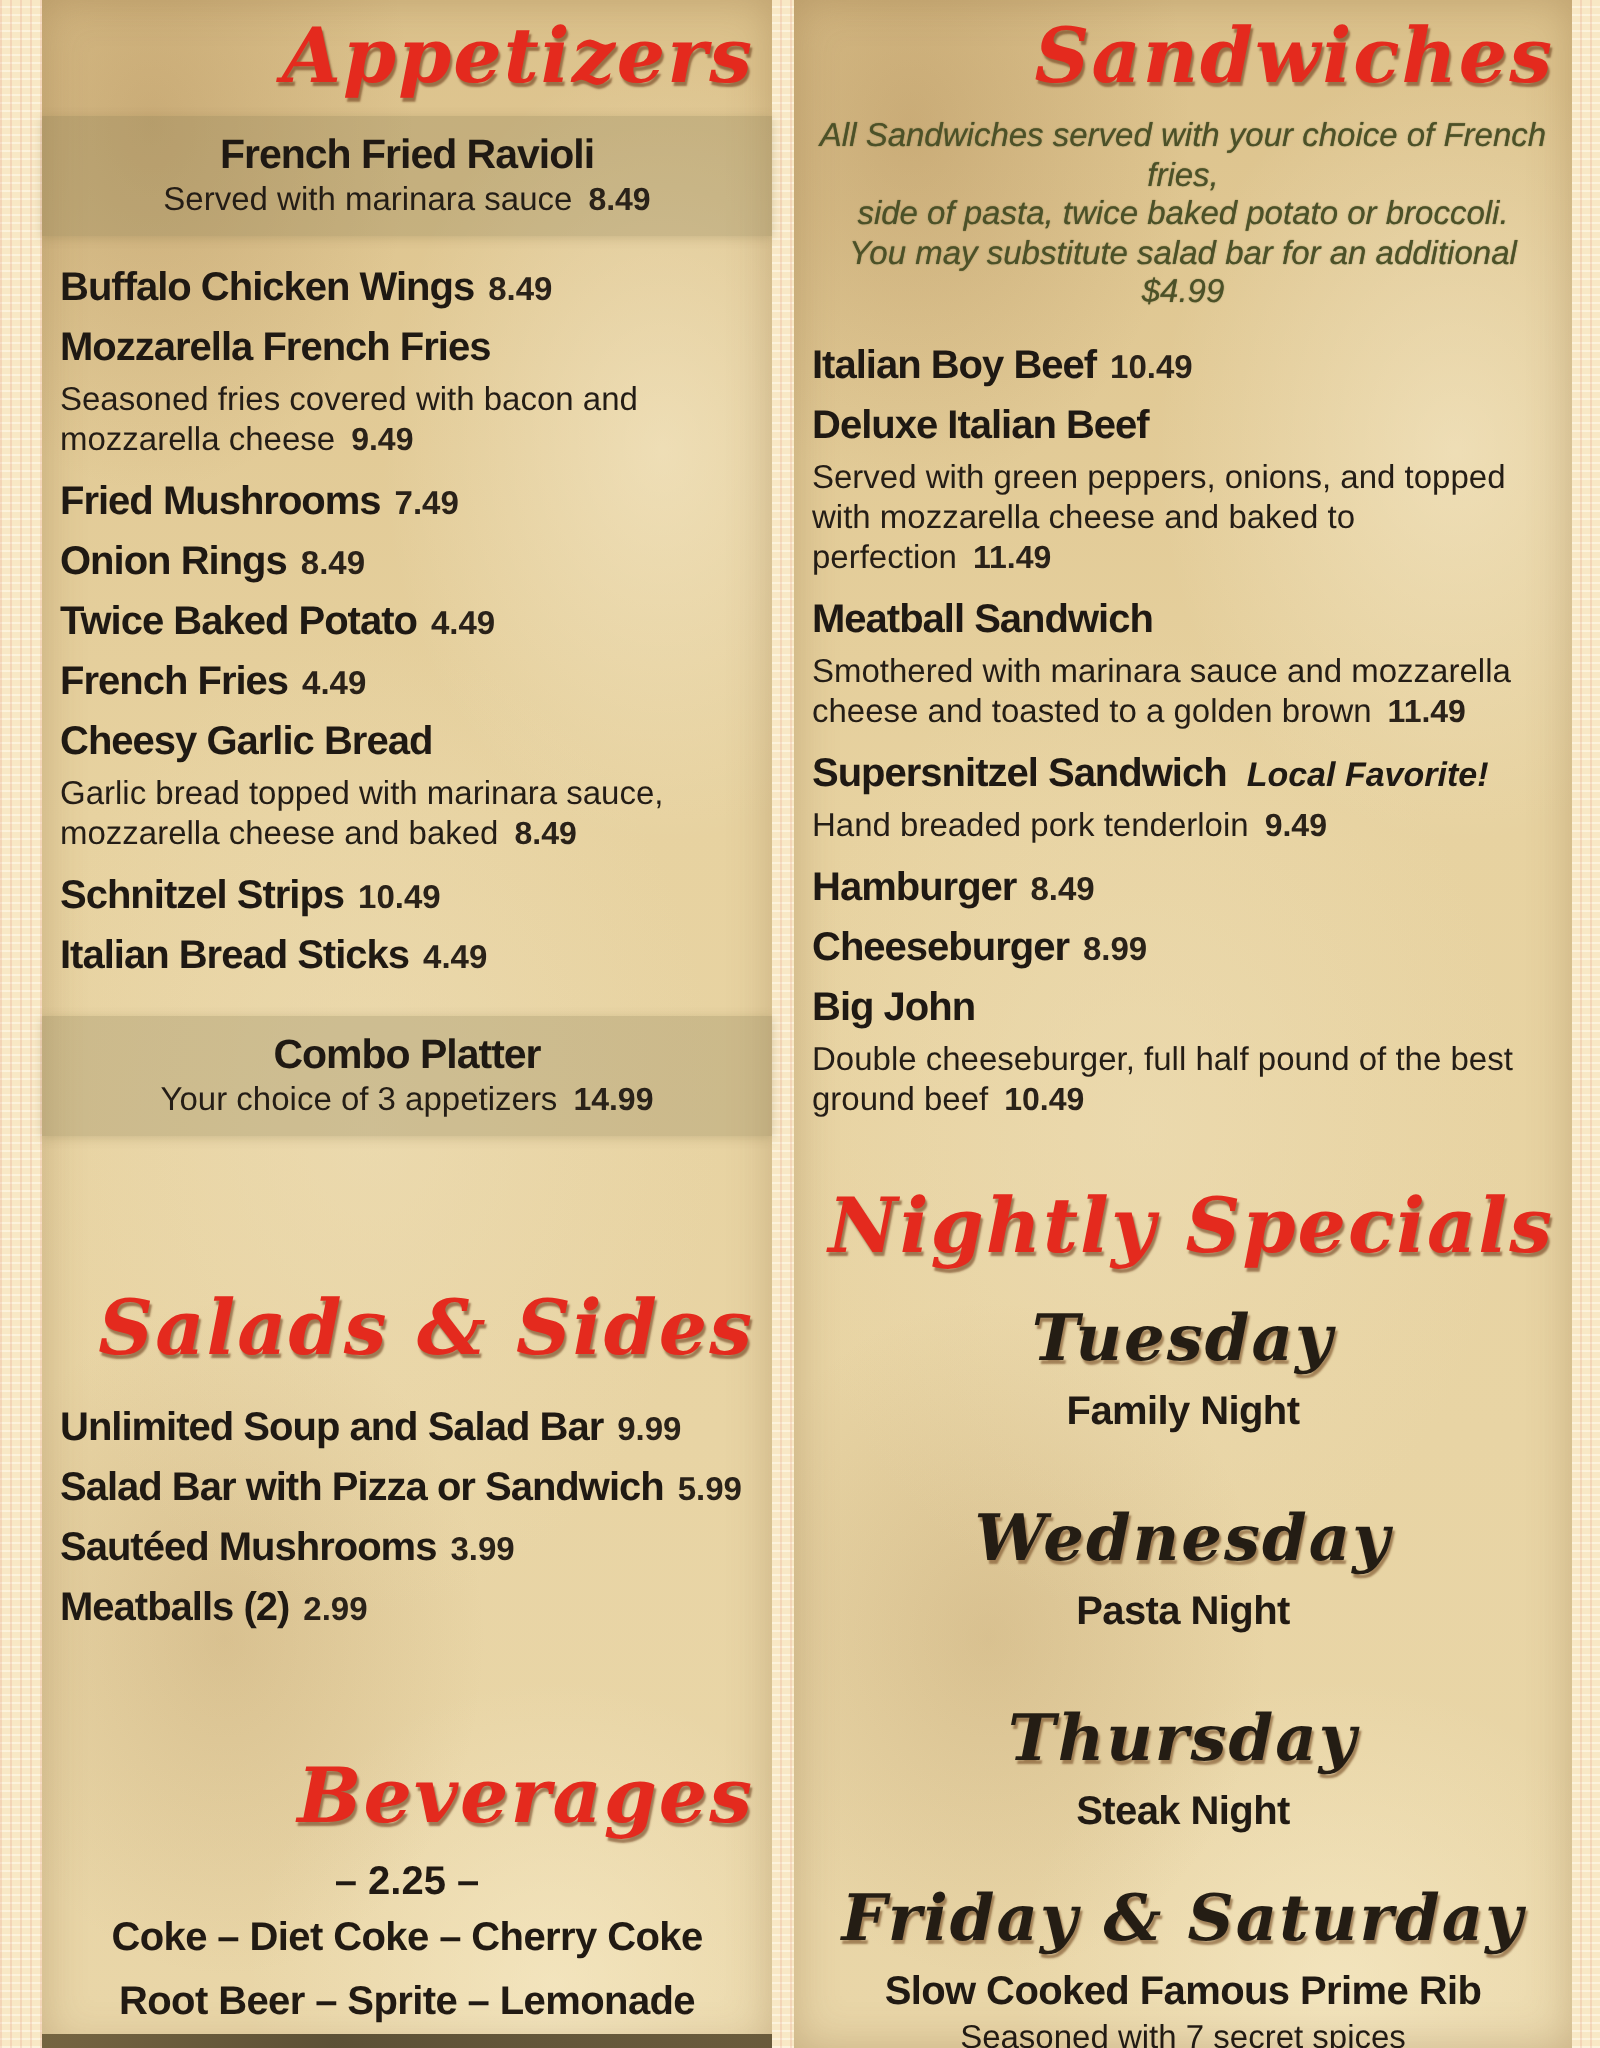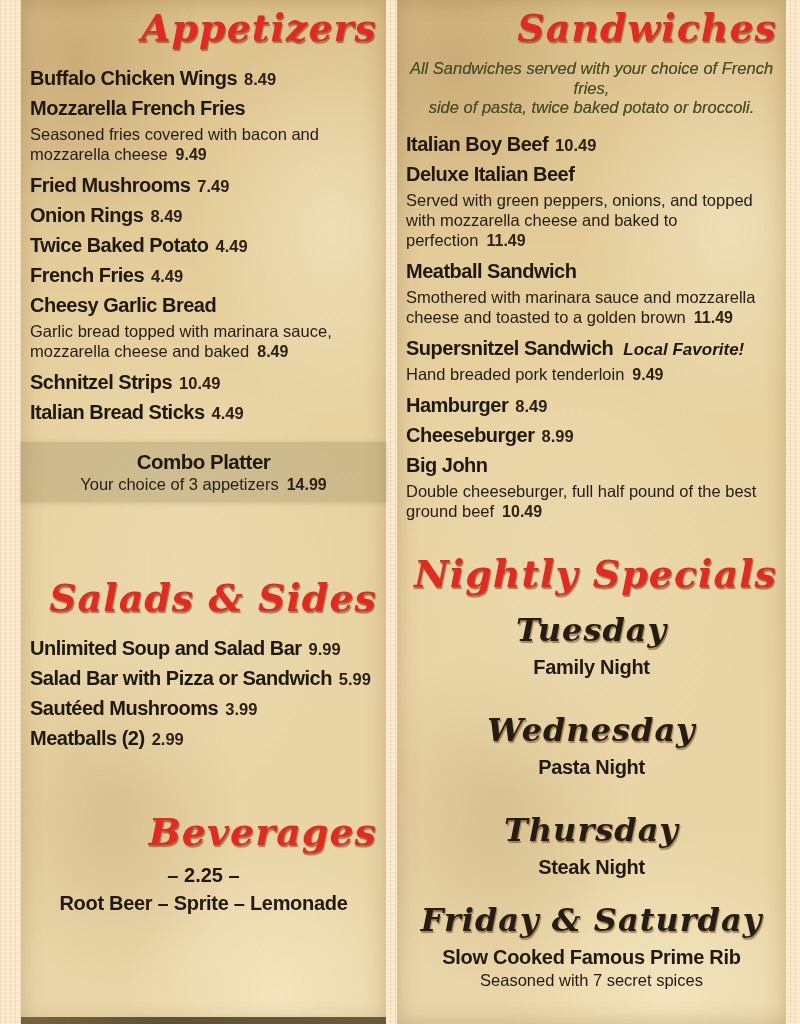--- a/index.html
+++ b/index.html
@@ -81,20 +81,24 @@
 </style>
 </head>
 <body>
 
 <div class="page">
 
   <div class="panel panel-left">
 
     <h1 class="script red-title">Appetizers</h1>
 
+    <div class="band">
+      <div class="item-name">French Fried Ravioli</div>
+      <div class="desc"><span>Served with marinara sauce</span><span class="price">8.49</span></div>
+    </div>
 
     <div class="items">
       <div class="item">
         <div class="item-line"><span class="item-name">Buffalo Chicken Wings</span><span class="price">8.49</span></div>
       </div>
       <div class="item">
         <div class="item-line"><span class="item-name">Mozzarella French Fries</span></div>
         <div class="desc"><span>Seasoned fries covered with bacon and mozzarella cheese</span><span class="price">9.49</span></div>
       </div>
       <div class="item">
@@ -140,32 +144,34 @@
       </div>
       <div class="item">
         <div class="item-line"><span class="item-name">Meatballs (2)</span><span class="price">2.99</span></div>
       </div>
     </div>
 
     <h1 class="script red-title section-title-beverages">Beverages</h1>
 
     <div class="bev-block">
       <div class="bev-price-line">– 2.25 –</div>
+      <div class="bev-line">Coke – Diet Coke – Cherry Coke</div>
       <div class="bev-line">Root Beer – Sprite – Lemonade</div>
 
     </div>
   </div>
 
   <div class="panel panel-right">
 
     <h1 class="script red-title">Sandwiches</h1>
 
     <div class="intro">
       <div class="intro-line">All Sandwiches served with your choice of French fries,</div>
       <div class="intro-line">side of pasta, twice baked potato or broccoli.</div>
+      <div class="intro-line">You may substitute salad bar for an additional $4.99</div>
     </div>
 
     <div class="items">
       <div class="item">
         <div class="item-line"><span class="item-name">Italian Boy Beef</span><span class="price">10.49</span></div>
       </div>
       <div class="item">
         <div class="item-line"><span class="item-name">Deluxe Italian Beef</span></div>
         <div class="desc"><span>Served with green peppers, onions, and topped with mozzarella cheese and baked to perfection</span><span class="price">11.49</span></div>
       </div>

